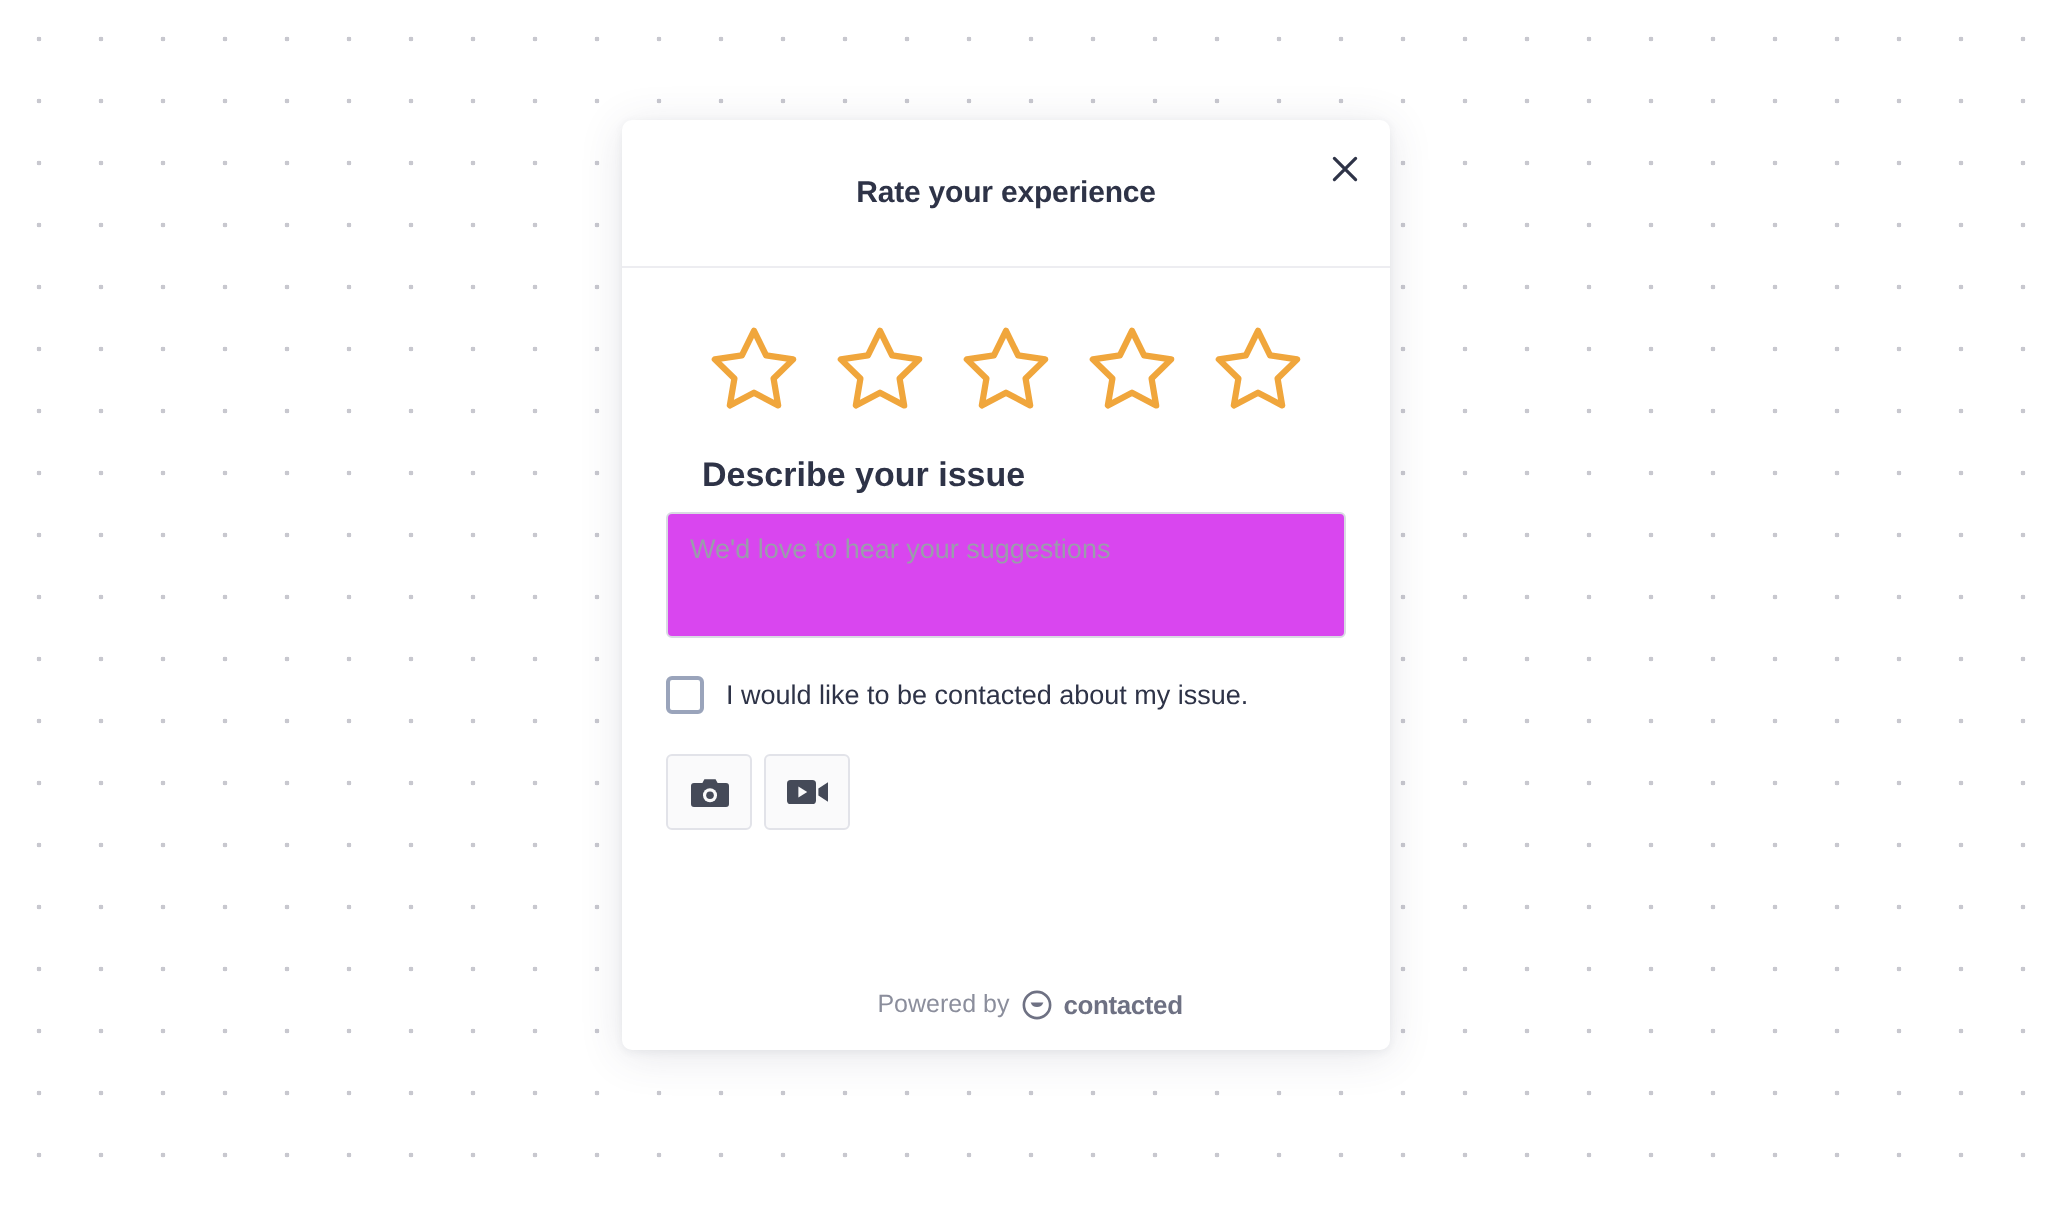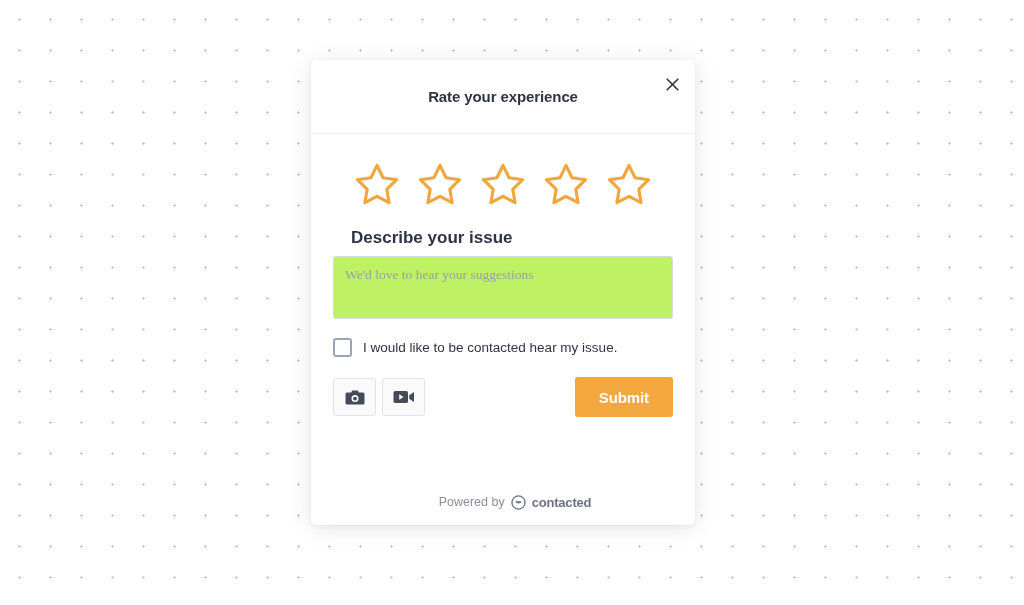--- a/index.html
+++ b/index.html
@@ -106,26 +106,26 @@
     font-weight: bold;
     color: #2e3347;
     margin: 0 0 8px 18px;
   }
   .issue-textarea {
     width: 100%;
     height: 63px;
     border: 1px solid #d9dbe3;
     border-radius: 3px;
     padding: 10px 11px;
-    font-family: Liberation Serif, serif;
+    font-family: Liberation Sans, sans-serif;
     font-size: 13.5px;
     color: #2e3347;
     resize: none;
     outline: none;
-    background: #bef264;
+    background: #d946ef;
   }
   .issue-textarea::placeholder { color: #9a9dab; }
 
   
   .checkbox-row {
     display: flex;
     align-items: center;
     margin-top: 19px;
     gap: 11px;
   }
@@ -234,41 +234,40 @@
       <svg class="star" viewBox="0 0 24 24">
         <path d="M12 2.6 l2.9 5.9 6.5 0.95 -4.7 4.6 1.1 6.45 -5.8 -3.05 -5.8 3.05 1.1 -6.45 -4.7 -4.6 6.5 -0.95 z" fill="none" stroke="#f0a63c" stroke-width="1.5" stroke-linejoin="round" stroke-linecap="round"></path>
       </svg>
     </div>
 
     <div class="field-label">Describe your issue</div>
     <textarea class="issue-textarea" placeholder="We'd love to hear your suggestions" style=""></textarea>
 
     <div class="checkbox-row">
       <div class="checkbox-box"></div>
-      <span class="checkbox-label">I would like to be contacted hear my issue.</span>
+      <span class="checkbox-label">I would like to be contacted about my issue.</span>
     </div>
 
     <div class="actions-row">
       <div class="media-buttons">
         <button class="media-button">
           <svg width="20" height="17" viewBox="0 0 20 17">
             <path d="M7.2 1.6 h5.6 l1.0 1.9 H18 a1.5 1.5 0 0 1 1.5 1.5 V14 a1.5 1.5 0 0 1 -1.5 1.5 H2 A1.5 1.5 0 0 1 0.5 14 V5 A1.5 1.5 0 0 1 2 3.5 h4.2 z" fill="#454a58"></path>
             <circle cx="10" cy="9.6" r="3.5" fill="#fafafb"></circle>
             <circle cx="10" cy="9.6" r="1.9" fill="#454a58"></circle>
           </svg>
         </button>
         <button class="media-button">
           <svg width="22" height="16" viewBox="0 0 22 16">
             <rect x="0.5" y="2" width="14.5" height="12" rx="1.8" fill="#454a58"></rect>
             <path d="M16.2 6.2 L21 3.1 V12.9 L16.2 9.8 z" fill="#454a58"></path>
             <path d="M6.2 5.3 L10.6 8 L6.2 10.7 z" fill="#fafafb"></path>
           </svg>
         </button>
       </div>
-      <button class="submit-button">Submit</button>
     </div>
 
   </div>
 
   <div class="modal-footer">
     <span class="powered-text">Powered by</span>
     <svg class="brand-logo" width="15" height="15" viewBox="0 0 16 16">
       <circle cx="8" cy="8" r="7" fill="none" stroke="#6e7183" stroke-width="1.4"></circle>
       <path d="M4.6 6.6 a3.6 3.6 0 0 0 6.8 0 z" fill="#6e7183"></path>
     </svg>

